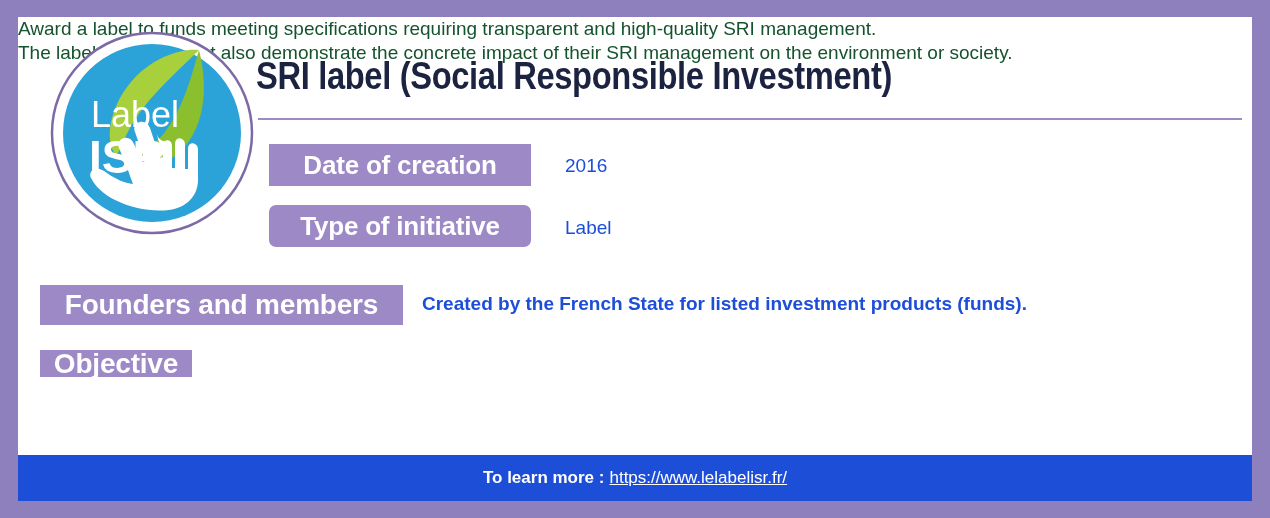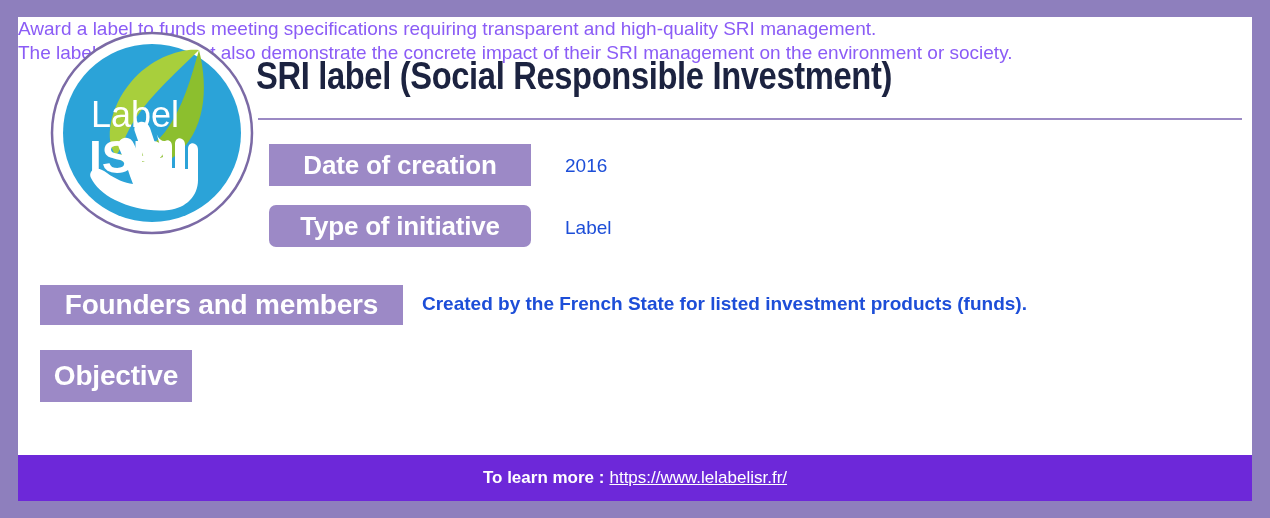--- a/index.html
+++ b/index.html
@@ -125,40 +125,40 @@
     top: 276px;
     font-size: 19px;
     font-weight: bold;
   }
 
   
   .chip-objective {
     left: 22px;
     top: 333px;
     width: 152px;
-    height: 52px;
+    height: 27px;
     font-size: 28px;
   }
   .val-objective {
     left: 194px;
     top: 331px;
     font-size: 19px;
     line-height: 24px;
-    color: #8b5cf6;
+    color: #14532d;
   }
   .val-objective div { white-space: nowrap; }
 
   
   .footer {
     position: absolute;
     left: 18px;
     top: 455px;
     width: 1234px;
     height: 46px;
-    background: #6d28d9;
+    background: #1d4ed8;
     display: flex;
     align-items: center;
     justify-content: center;
     color: #ffffff;
     font-size: 17px;
   }
   .footer-label { font-weight: bold; }
   .footer-link {
     color: #ffffff;
     text-decoration: underline;

